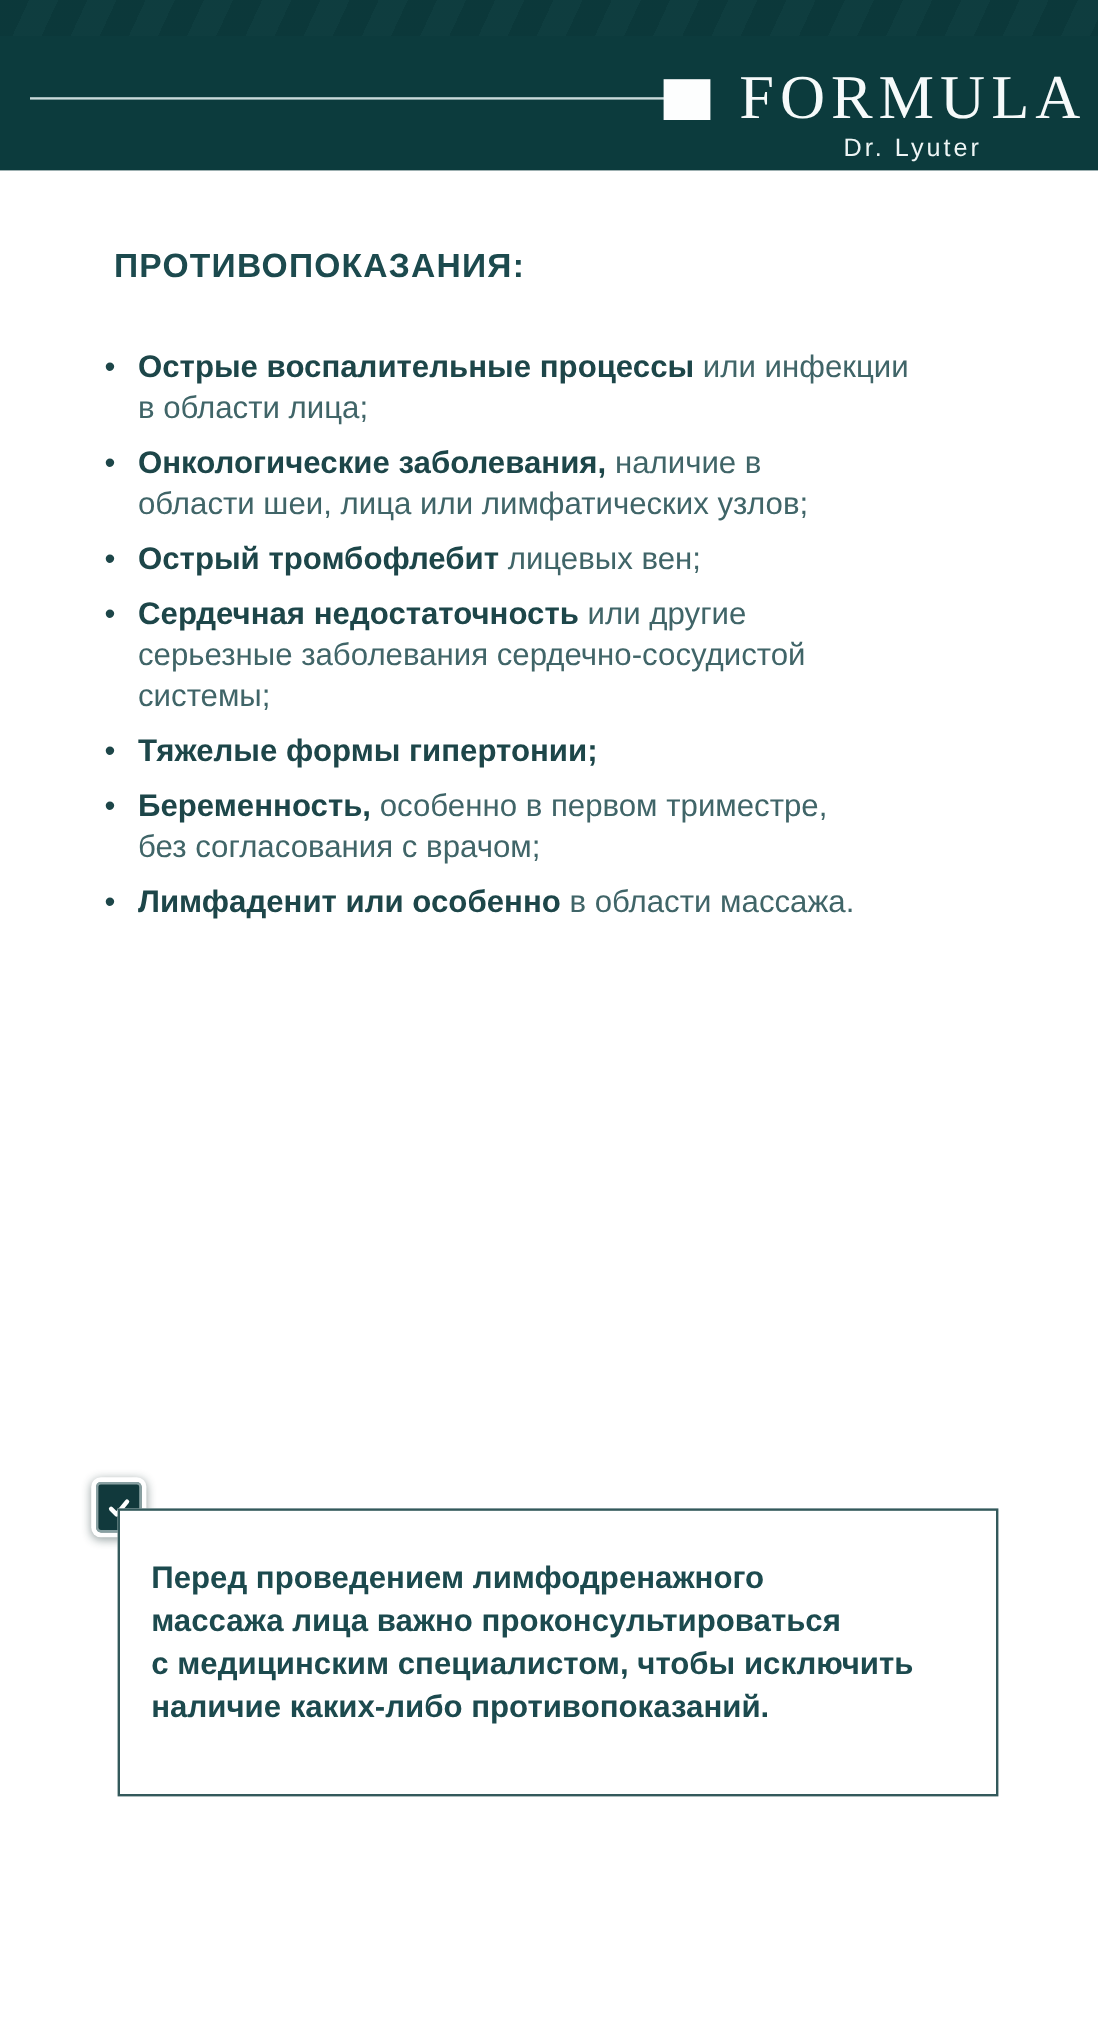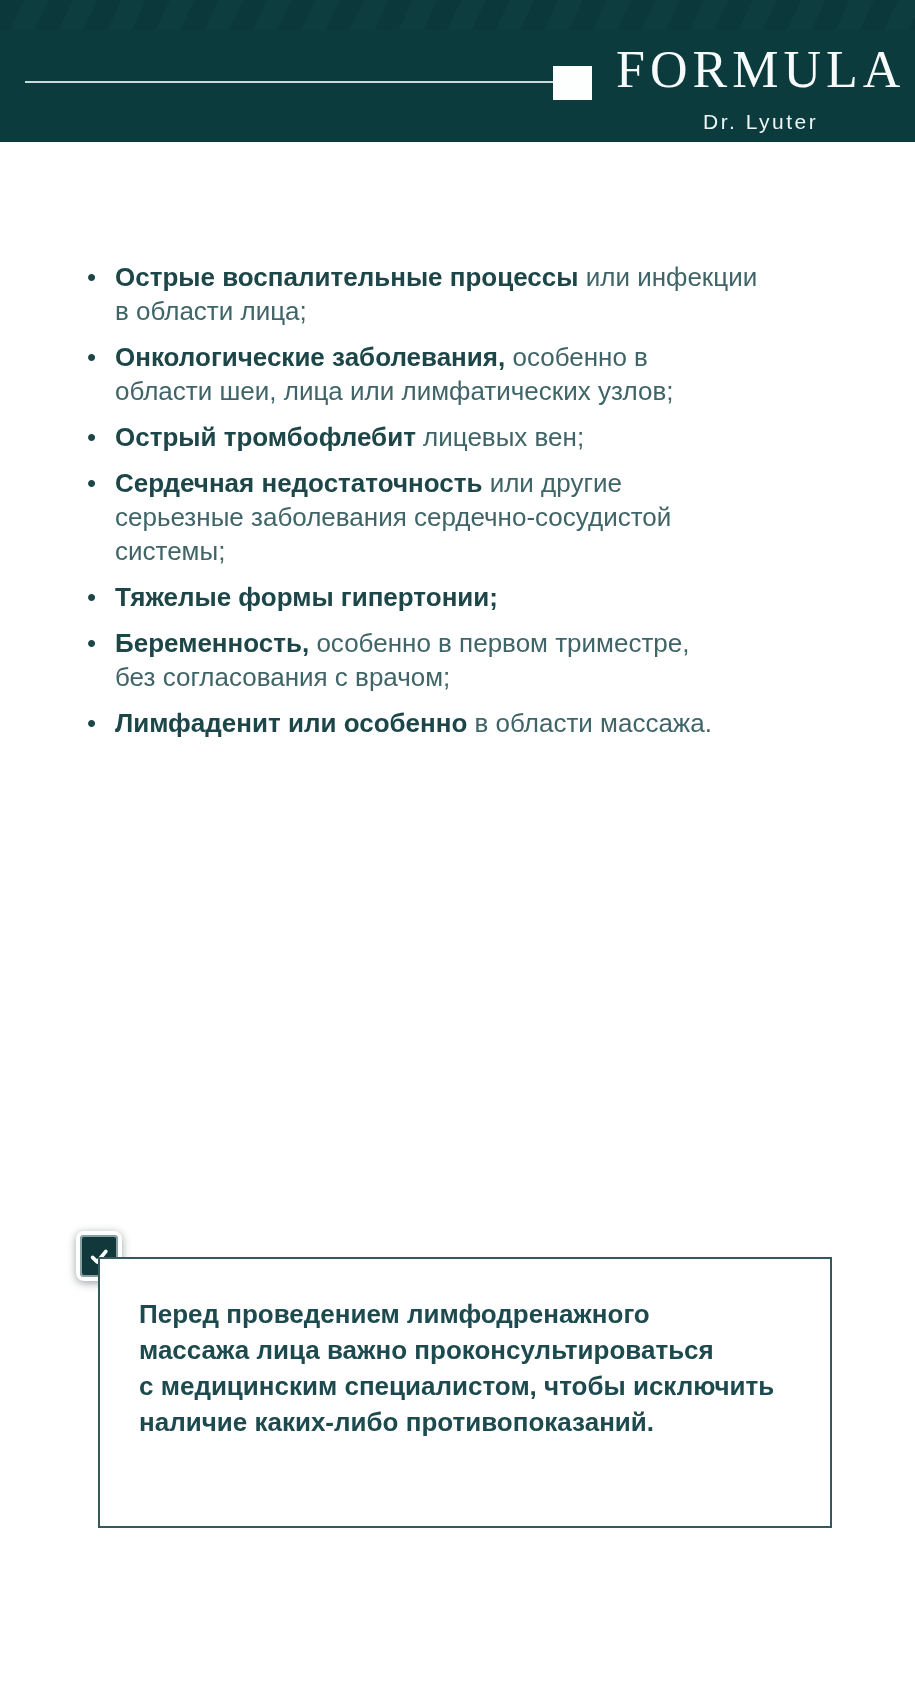--- a/index.html
+++ b/index.html
@@ -50,35 +50,35 @@
   .logo-square {
     position: absolute;
     left: 553px;
     top: 66px;
     width: 39px;
     height: 34px;
     background: #fdfefe;
   }
   .logo-block {
     position: absolute;
-    top: 44px;
+    top: 56px;
     left: 616px;
     text-align: center;
     color: var(--logoWhite);
   }
   .logo-main {
     font-family: "Liberation Serif", "DejaVu Serif", serif;
     font-weight: 400;
     font-size: 52px;
     line-height: 1;
     letter-spacing: 5px;
     white-space: nowrap;
   }
   .logo-sub {
-    margin-top: 14px;
+    margin-top: 4px;
     font-size: 21px;
     letter-spacing: 2.5px;
     font-weight: 400;
     color: #eef5f5;
   }
 
   
   .main { padding: 66px 88px 0 85px; }
   .page-title {
     margin-left: 10px;
@@ -110,24 +110,24 @@
   }
   .c-item .b { font-weight: 700; color: var(--textBold); margin-top: 35px; }
   .c-item .r { white-space: pre-line; }
 
   
   .note-box {
     position: absolute;
     left: 98px;
     top: 1257px;
     width: 734px;
-    height: 271px;
+    height: 240px;
     border: 2px solid var(--border);
     background: #ffffff;
-    padding: 37px 30px 0 39px;
+    padding: 37px 30px 0 26px;
   }
   .note-text {
     font-size: 26px;
     line-height: 36px;
     font-weight: 700;
     color: var(--title);
     white-space: pre-line;
   }
   .checkbox {
     position: absolute;
@@ -161,28 +161,29 @@
     <div class="header-texture"></div>
     <div class="header-line"></div>
     <div class="logo-square"></div>
     <div class="logo-block">
       <div class="logo-main">FORMULA</div>
       <div class="logo-sub">Dr. Lyuter</div>
     </div>
   </header>
 
   <main class="main">
+    <h1 class="page-title">ПРОТИВОПОКАЗАНИЯ:</h1>
     <ul class="c-list">
   <li class="c-item">
     <span class="b">Острые воспалительные процессы</span><span class="r"> или инфекции
 в области лица;</span>
   </li>
 
   <li class="c-item">
-    <span class="b">Онкологические заболевания,</span><span class="r"> особенно в
+    <span class="b">Онкологические заболевания,</span><span class="r"> наличие в
 области шеи, лица или лимфатических узлов;</span>
   </li>
 
   <li class="c-item">
     <span class="b">Острый тромбофлебит</span><span class="r"> лицевых вен;</span>
   </li>
 
   <li class="c-item">
     <span class="b">Сердечная недостаточность</span><span class="r"> или другие
 серьезные заболевания сердечно-сосудистой

